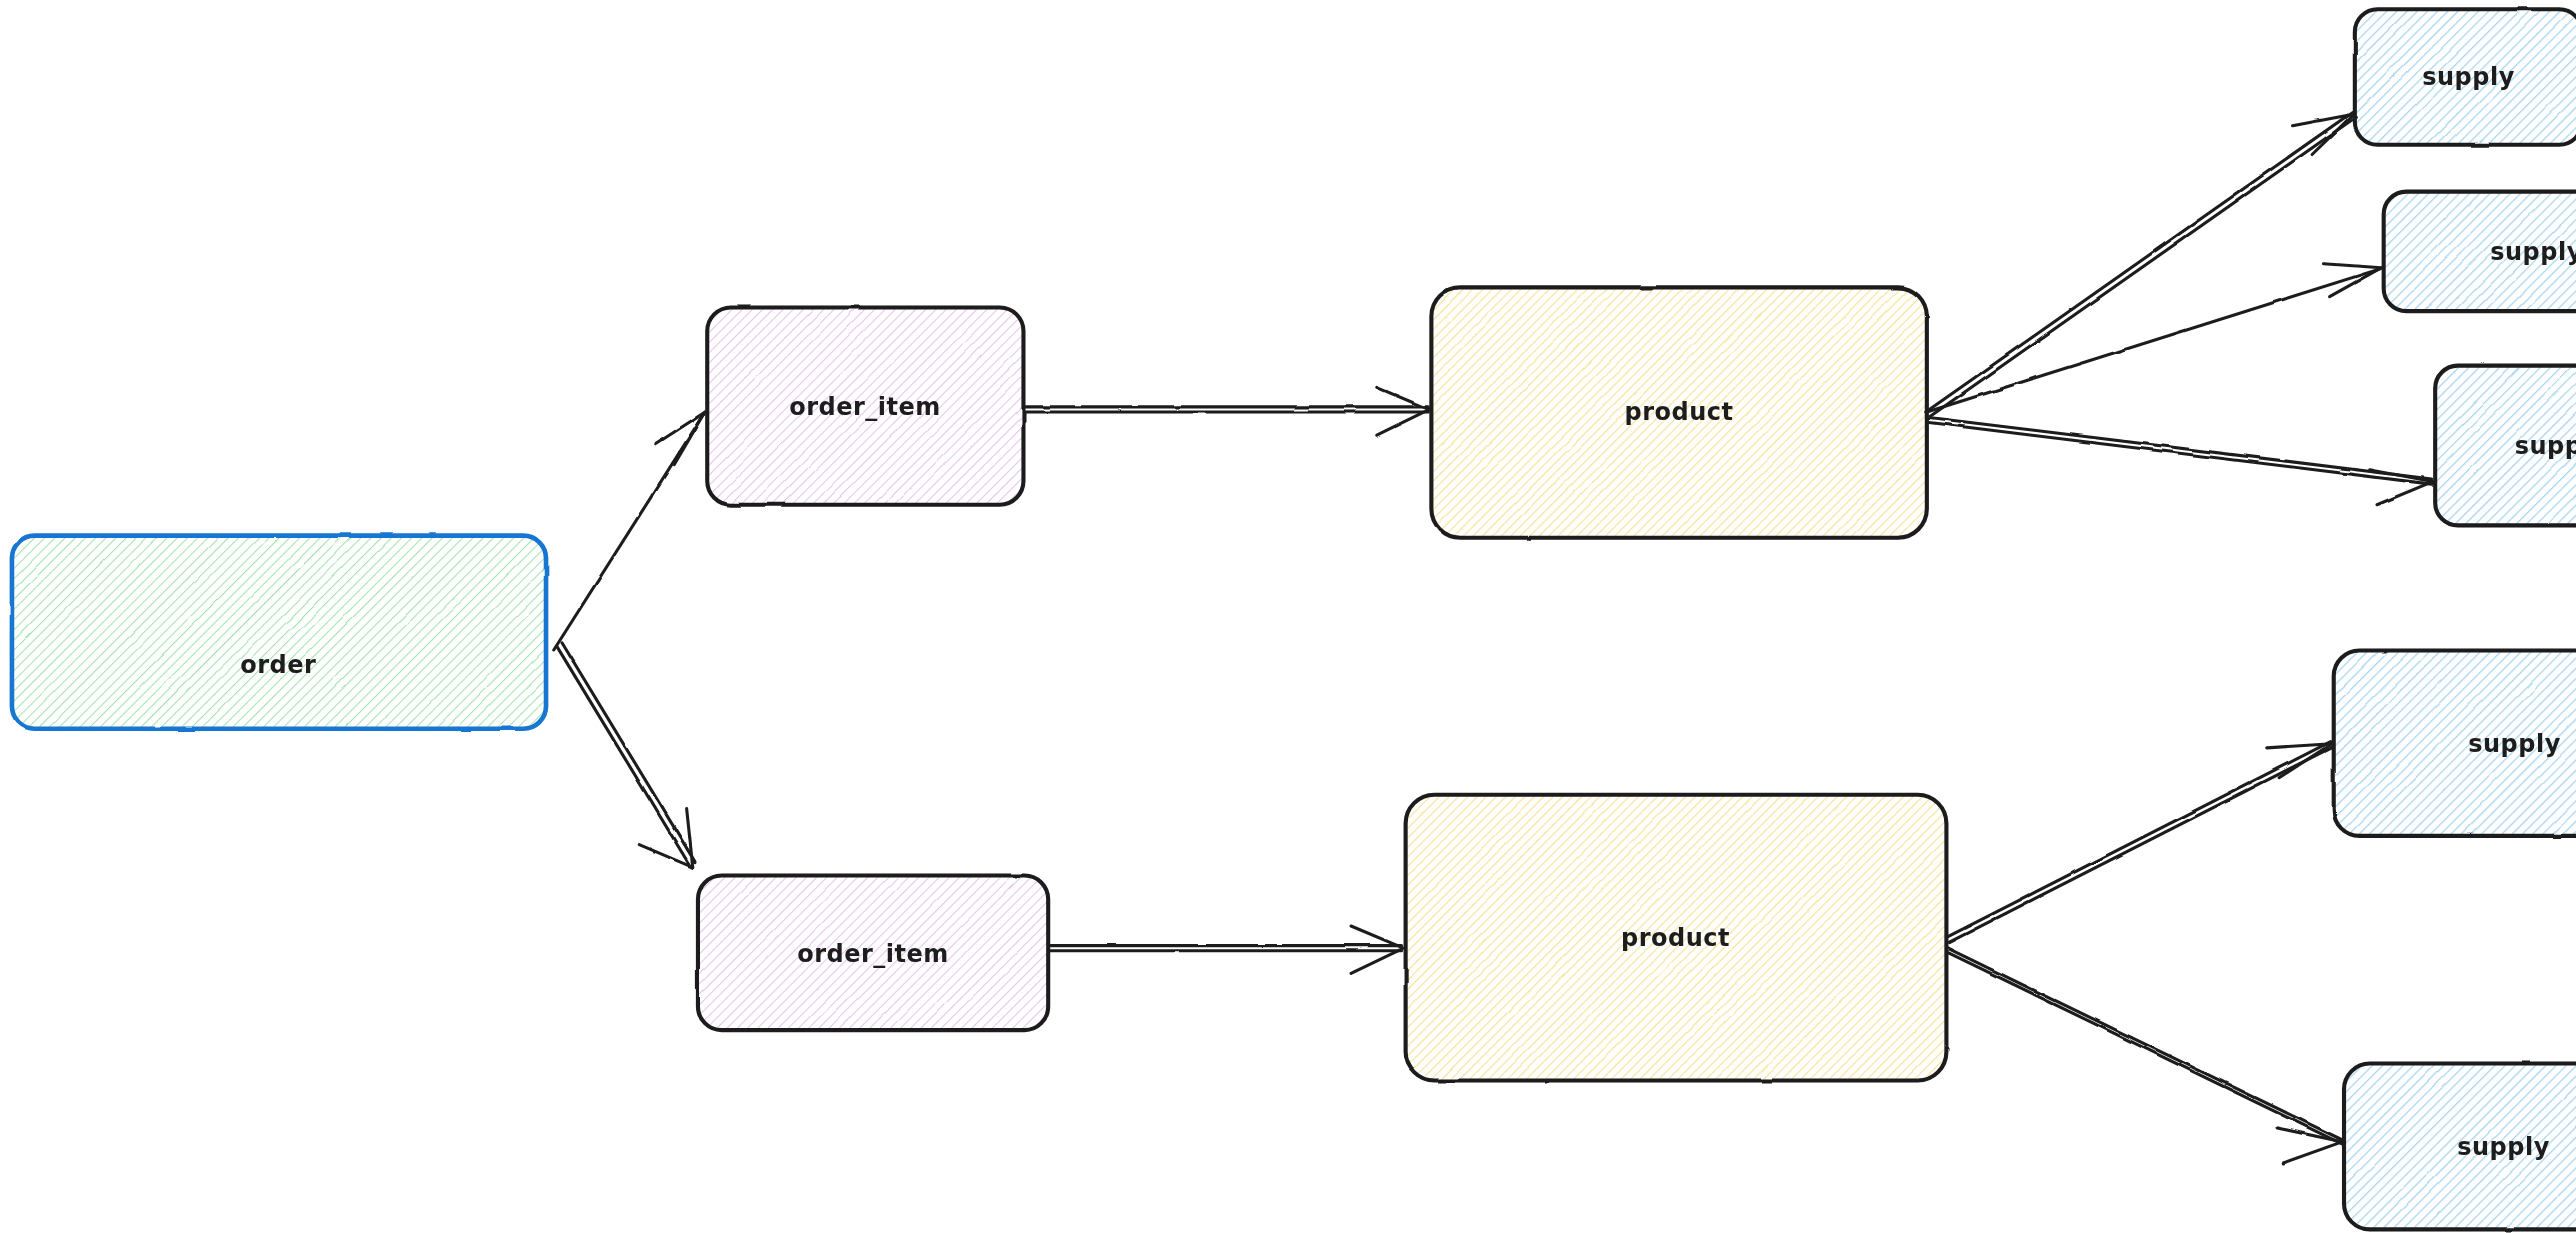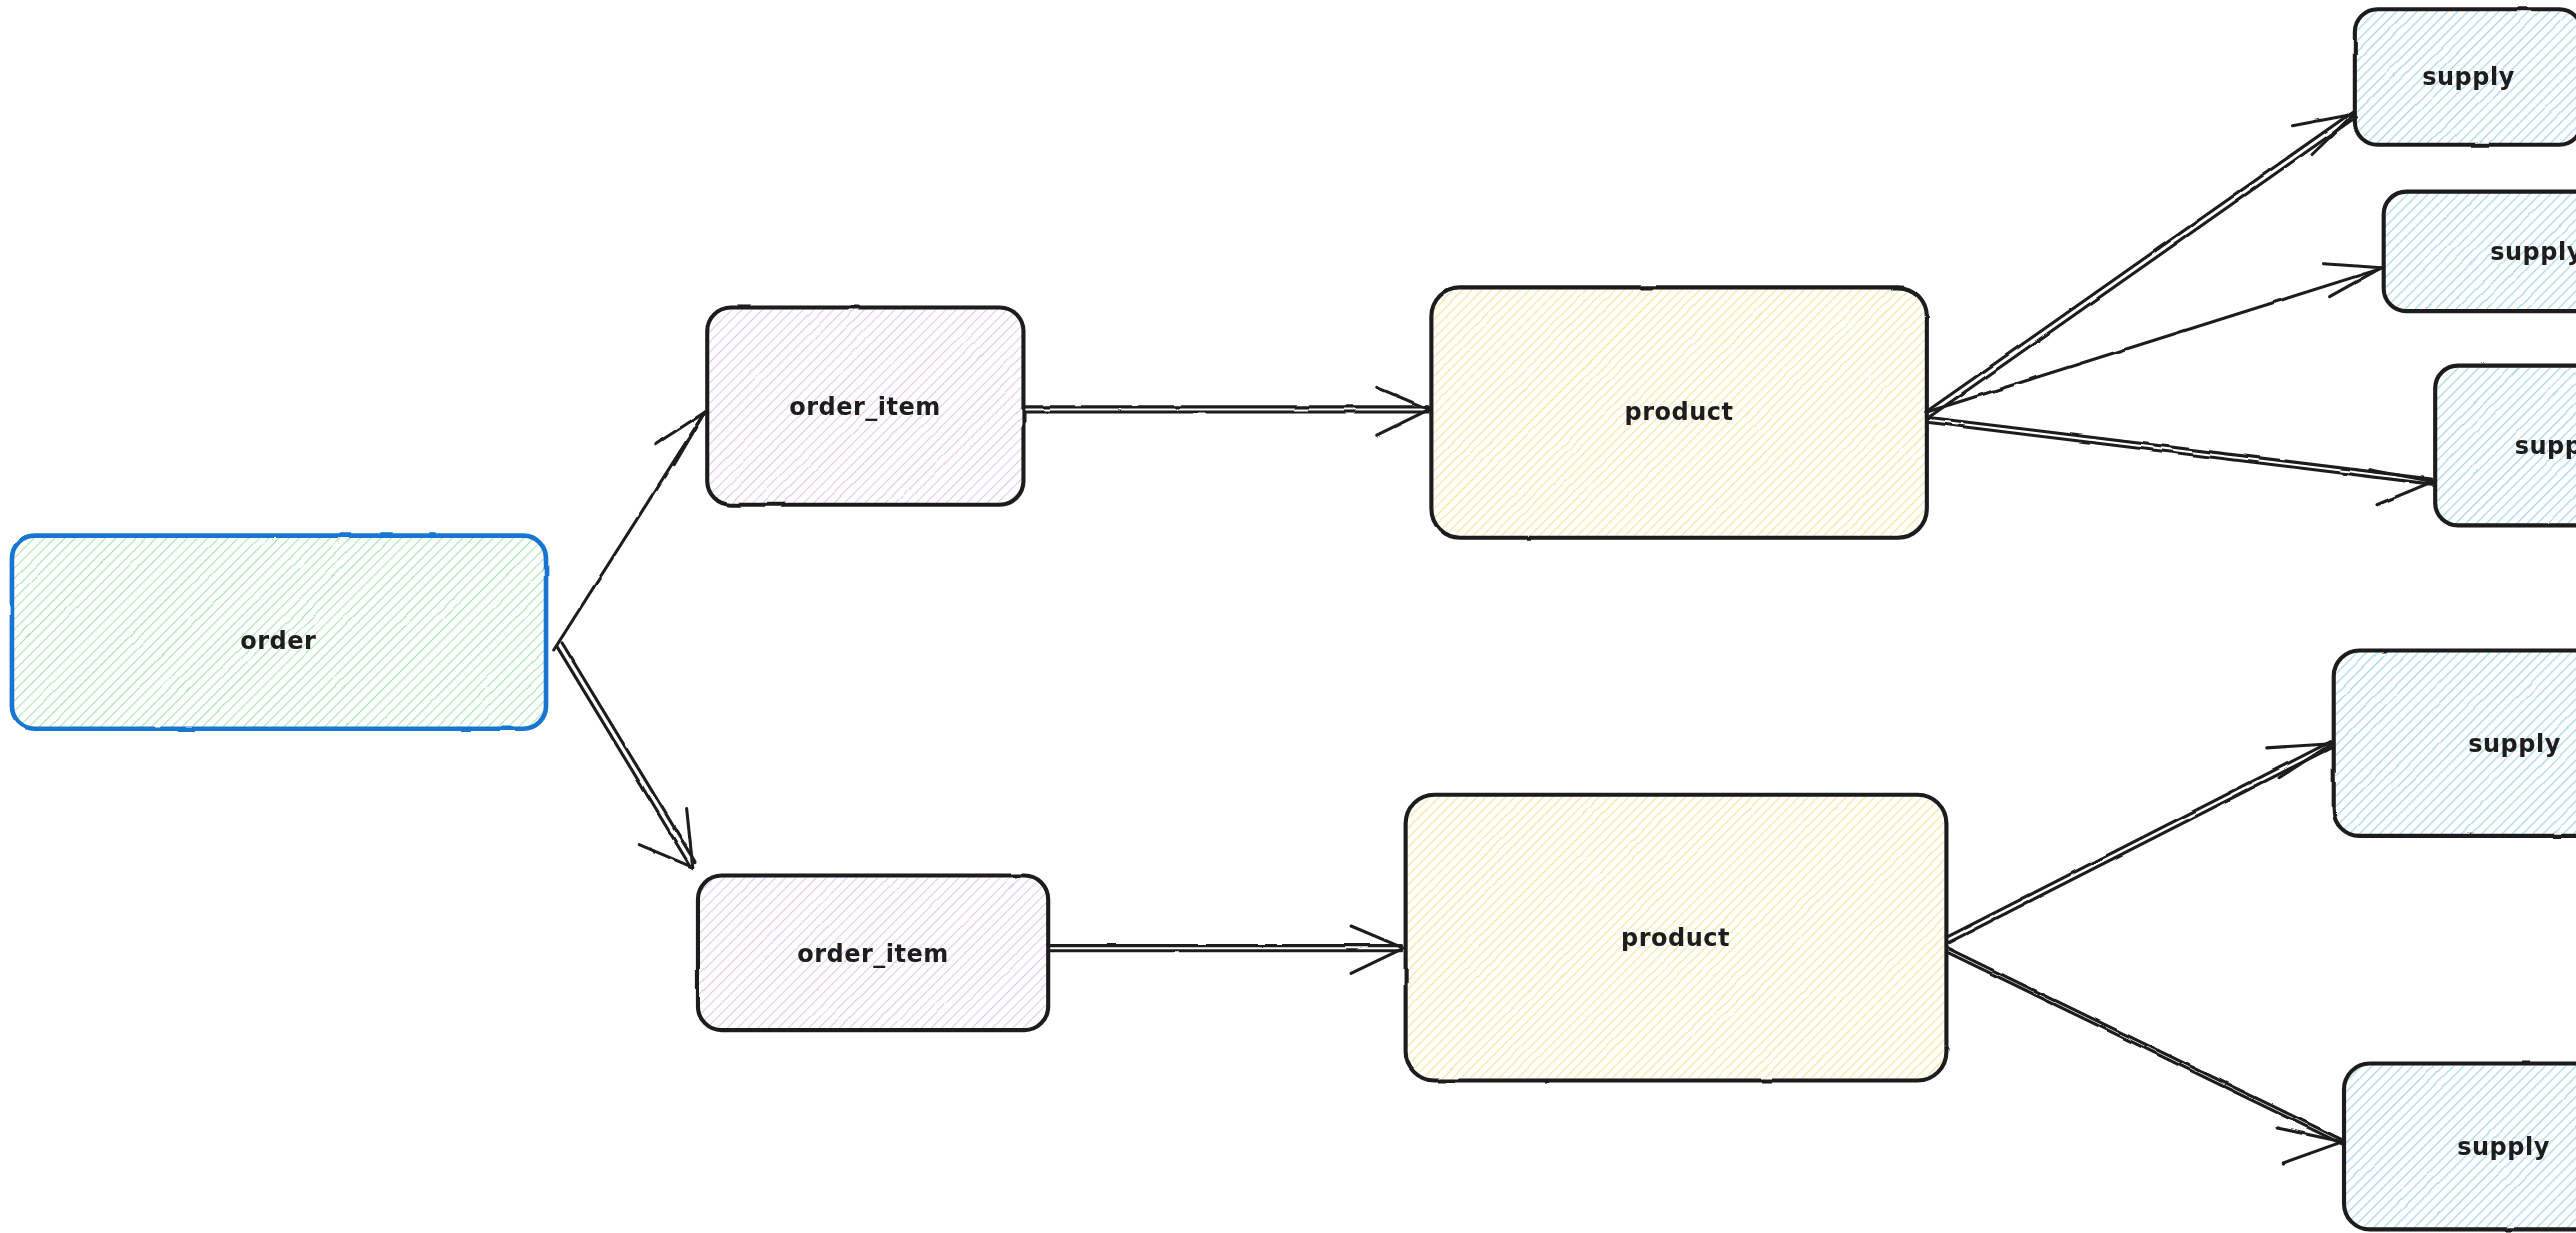--- a/index.html
+++ b/index.html
@@ -148,21 +148,21 @@
       <g>
         <rect x="4530" y="1263" width="700" height="360" rx="50" ry="50" fill="url(#hatch-blue)" stroke="#1d1d1d" stroke-width="8"></rect>
       </g>
 
       <g>
         <rect x="4550" y="2065" width="620" height="322" rx="50" ry="50" fill="url(#hatch-blue)" stroke="#1d1d1d" stroke-width="8"></rect>
       </g>
     </g>
   </svg>
 
-  <div class="node-label" style="left:11.3px;  top:544px; width:534px; height:193px;">order</div>
+  <div class="node-label" style="left:11.3px;  top:568px; width:534px; height:193px;">order</div>
   <div class="node-label" style="left:707px;top:308px;  width:316px;  height:197px;">order_item</div>
   <div class="node-label" style="left:698px;top:876px; width:350px;  height:155px;">order_item</div>
   <div class="node-label" style="left:1431px;top:287px;  width:496px;  height:250px;">product</div>
   <div class="node-label" style="left:1405px;top:795px; width:541px; height:286px;">product</div>
   <div class="node-label" style="left:2355px;top:9.3px;   width:227px;  height:135px;">supply</div>
   <div class="node-label" style="left:2384px;top:192px;  width:305px;  height:120px;">supply</div>
   <div class="node-label" style="left:2435px;top:366px;  width:252px;  height:160px;">supply</div>
   <div class="node-label" style="left:2334px;top:651px; width:361px;  height:185px;">supply</div>
   <div class="node-label" style="left:2344px;top:1064px; width:319px;  height:166px;">supply</div>
 

